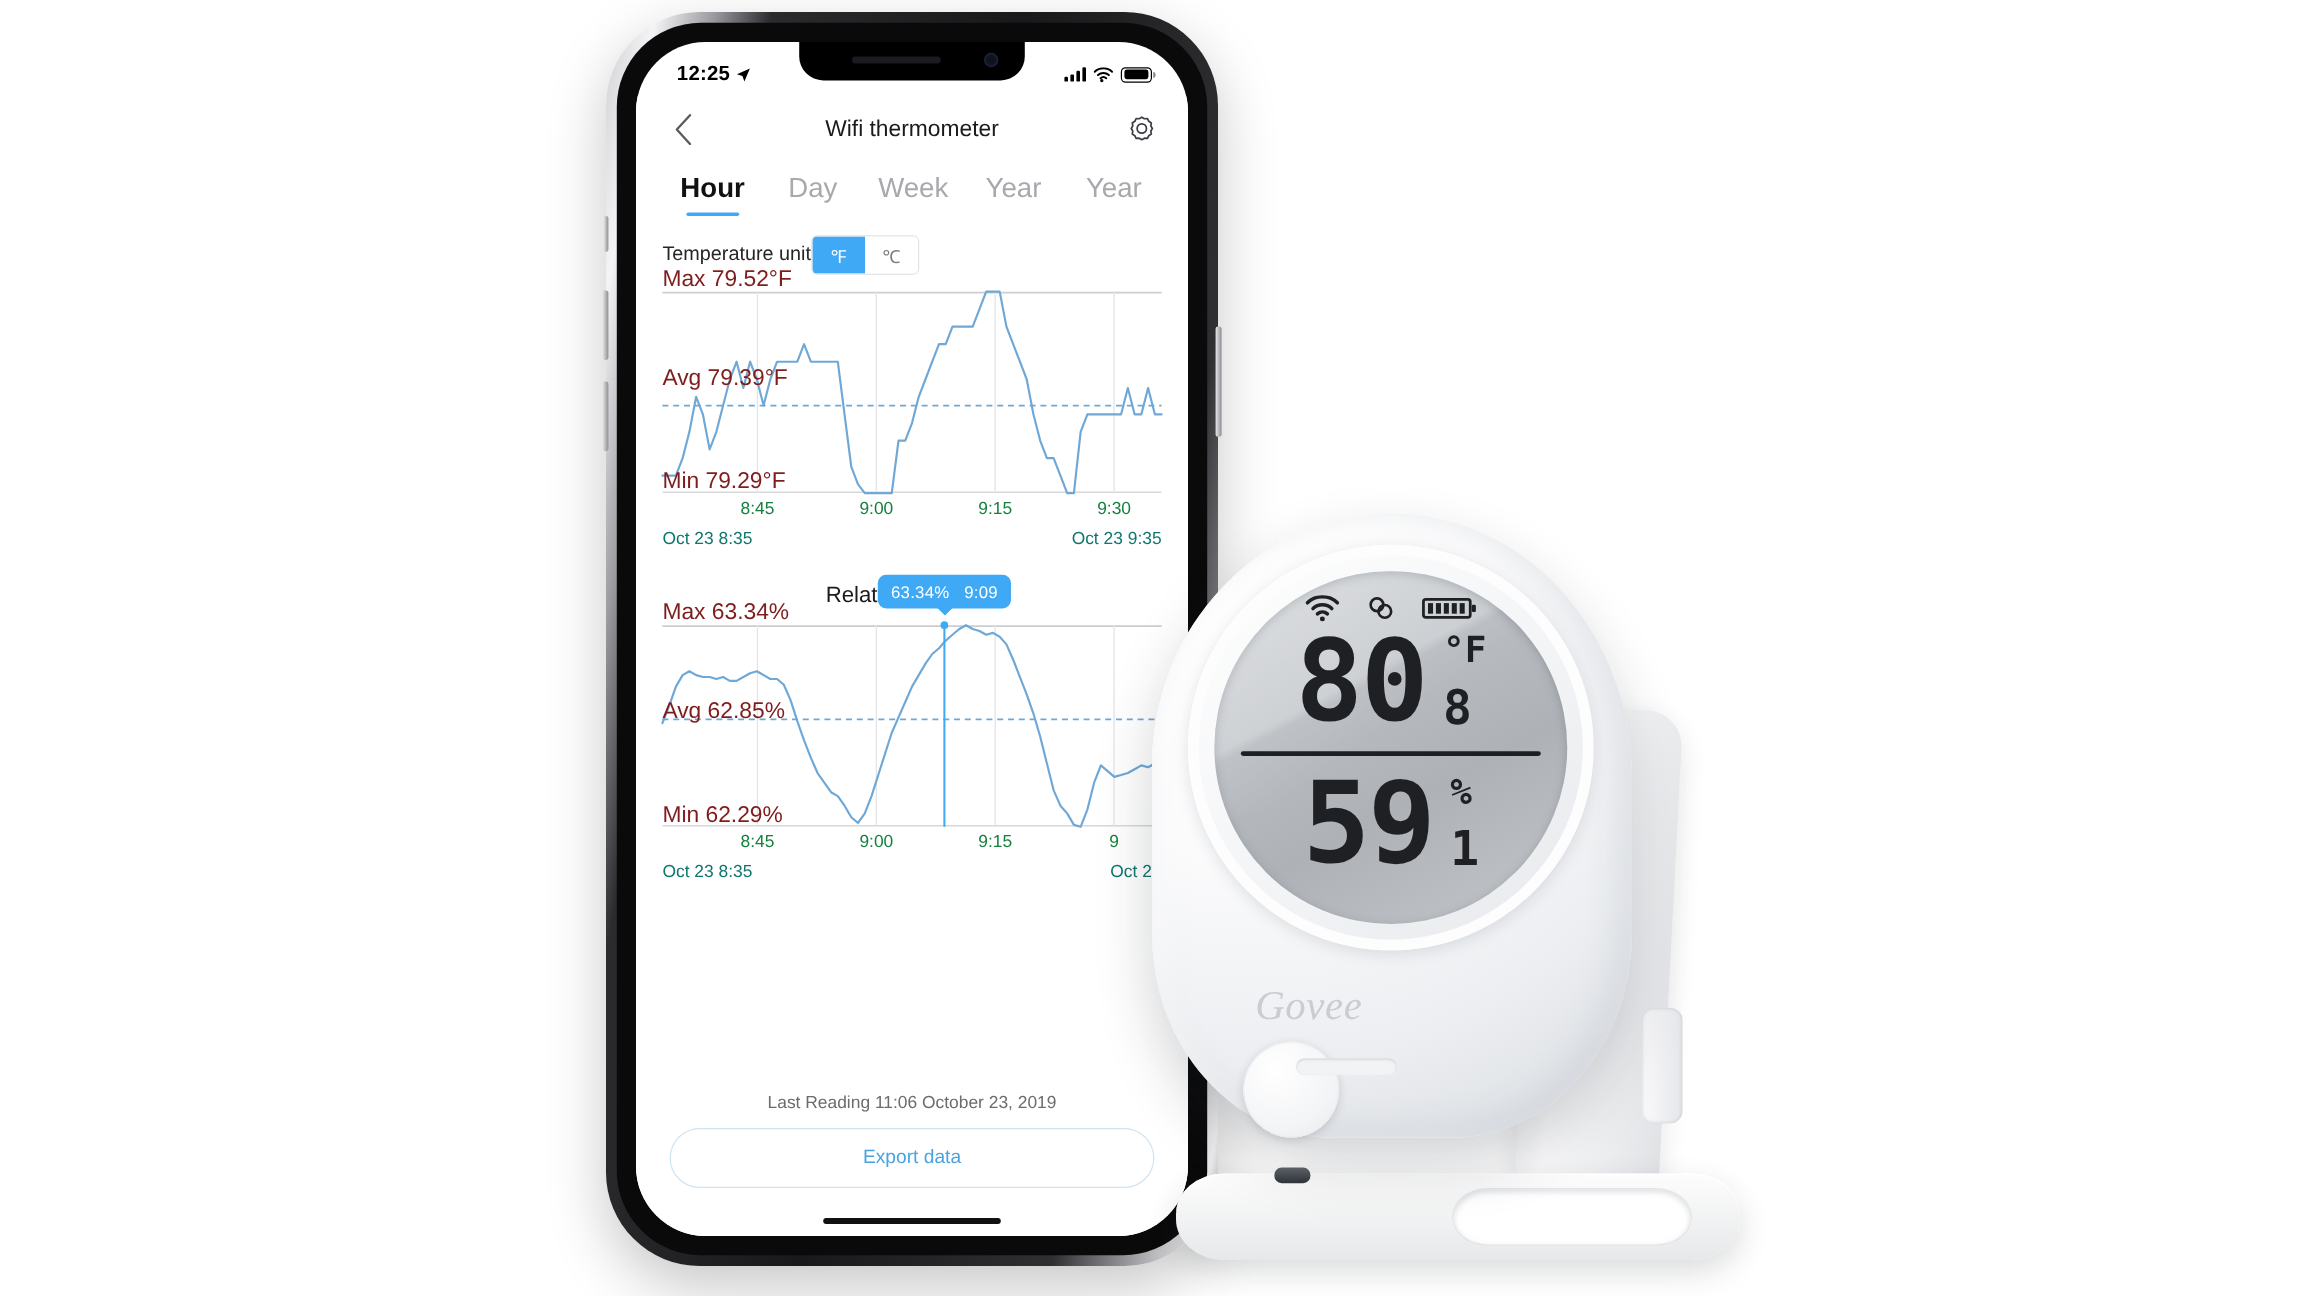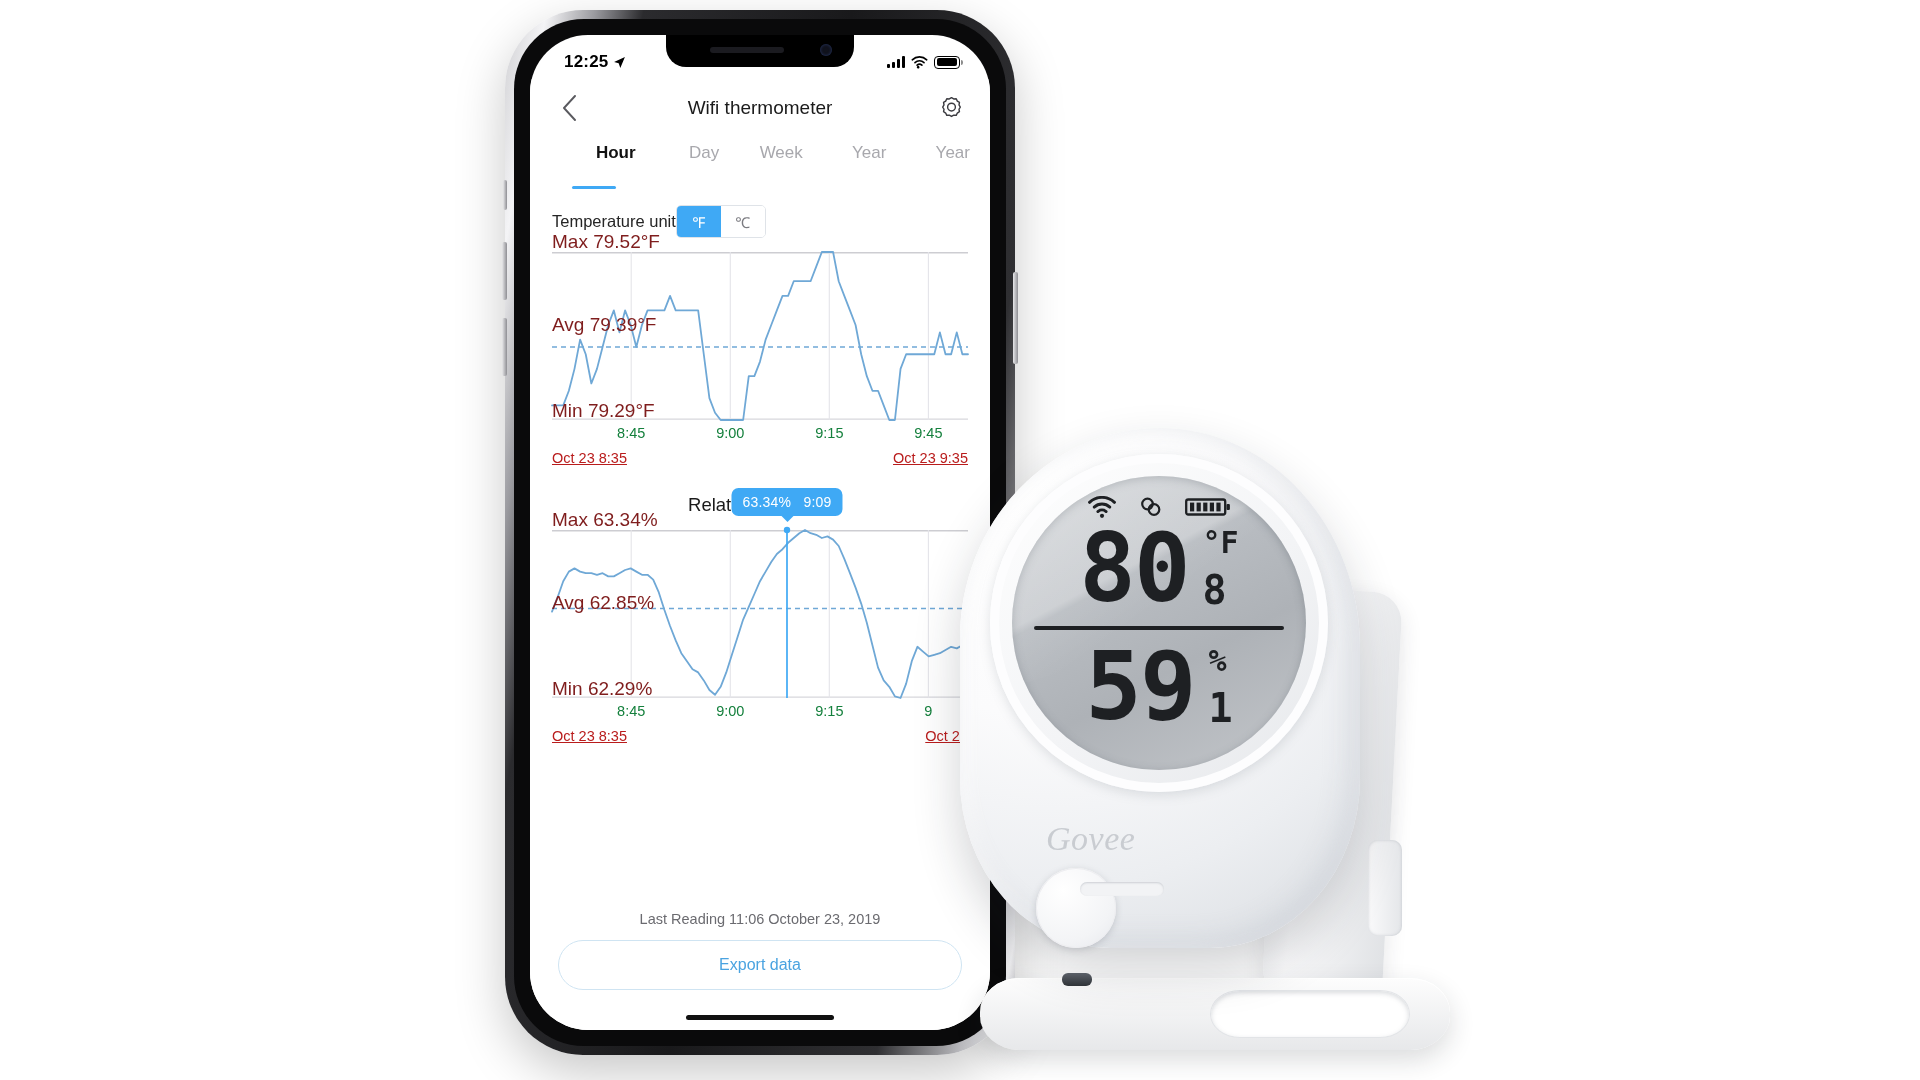--- a/index.html
+++ b/index.html
@@ -72,22 +72,22 @@
   .nav-back { width:34px; height:34px; display:flex; align-items:center; justify-content:center; cursor:pointer; }
   .nav-title {
     position:absolute; left:0; right:0; text-align:center;
     font-size:19px; color:#1b1b1b; pointer-events:none;
   }
   .nav-gear { margin-left:auto; width:34px; height:34px; display:flex; align-items:center; justify-content:center; cursor:pointer; }
 
   
   .tabs { display:flex; padding:6px 20px 0 22px; gap:0; }
   .tab {
-    flex:1; text-align:right; font-size:17px; color:#a8a8ad;
-    padding-bottom:26px; position:relative; cursor:pointer;
+    flex:1; text-align:center; font-size:23px; color:#a8a8ad;
+    padding-bottom:10px; position:relative; cursor:pointer;
   }
   .tab.active { color:#111; font-weight:700; }
   .tab.active .ind {
     position:absolute; left:50%; transform:translateX(-50%); bottom:0;
     width:44px; height:3.5px; border-radius:2px; background:#3fa9f5;
   }
 
   
   .unit-row {
     display:flex; align-items:center; 
@@ -109,23 +109,22 @@
     position:absolute; font-size:19px; color:#7f1d1d; white-space:nowrap; pointer-events:none;
   }
   .lbl-max { left:0; top:-21px; }
   .lbl-avg { left:0; top:50%; transform:translateY(-102%); }
   .lbl-min { left:0; bottom:-2px; }
   .xaxis {
     position:relative; height:22px; margin-top:5px;
   }
   .xaxis span { position:absolute; font-size:14.5px; color:#15803d; transform:translateX(-50%); }
   .daterow {
-    display:flex; justify-content:space-between; font-size:14.5px; color:#b91c1c;
+    display:flex; justify-content:space-between; font-size:14.5px; color:#0f766e;
     margin-top:3px;
-    text-decoration:underline;
   }
   .section-title { text-align:center; font-size:18.5px; color:#1b1b1b; margin:28px 0 6px; }
 
   .tooltip {
     position:absolute; transform:translateX(-50%);
     background:#3fa9f5; color:#fff; font-size:14px; border-radius:7px;
     padding:6px 11px; white-space:nowrap; letter-spacing:.2px;
   }
   .tooltip::after {
     content:""; position:absolute; left:50%; bottom:-6px; transform:translateX(-50%);
@@ -337,21 +336,21 @@
                   <line x1="277.3" y1="0" x2="277.3" y2="168" stroke="#e4e4e9" stroke-width="1.1"></line>
                   <line x1="376.4" y1="0" x2="376.4" y2="168" stroke="#e4e4e9" stroke-width="1.1"></line>
                   <line x1="0" y1="95.0" x2="416" y2="95.0" stroke="#6fa8d6" stroke-width="1.5" stroke-dasharray="5 4"></line>
                   <polyline points="0.00,153.39 5.62,153.39 11.24,153.39 16.86,138.78 22.49,116.87 28.11,87.65 33.73,102.26 39.35,131.48 44.97,116.87 50.59,94.96 56.22,73.04 61.84,58.43 67.46,80.35 73.08,58.43 78.70,73.04 84.32,94.96 89.95,73.04 95.57,58.43 101.19,58.43 106.81,58.43 112.43,58.43 118.05,43.83 123.68,58.43 129.30,58.43 134.92,58.43 140.54,58.43 146.16,58.43 151.78,102.26 157.41,146.09 163.03,160.70 168.65,168.00 174.27,168.00 179.89,168.00 185.51,168.00 191.14,168.00 196.76,124.17 202.38,124.17 208.00,109.57 213.62,87.65 219.24,73.04 224.86,58.43 230.49,43.83 236.11,43.83 241.73,29.22 247.35,29.22 252.97,29.22 258.59,29.22 264.22,14.61 269.84,0.00 275.46,0.00 281.08,0.00 286.70,29.22 292.32,43.83 297.95,58.43 303.57,73.04 309.19,102.26 314.81,124.17 320.43,138.78 326.05,138.78 331.68,153.39 337.30,168.00 342.92,168.00 348.54,116.87 354.16,102.26 359.78,102.26 365.41,102.26 371.03,102.26 376.65,102.26 382.27,102.26 387.89,80.35 393.51,102.26 399.14,102.26 404.76,80.35 410.38,102.26 416.00,102.26" fill="none" stroke="#6fa8d6" stroke-width="1.8" stroke-linejoin="round" stroke-linecap="round" vector-effect="non-scaling-stroke"></polyline>
                 </svg>
             </div>
             <div class="xaxis" id="xaxis-temp">
                 <span style="left: 19.05%;">8:45</span>
                 <span style="left: 42.86%;">9:00</span>
                 <span style="left: 66.67%;">9:15</span>
-                <span style="left: 90.48%;">9:45</span>
+                <span style="left: 90.48%;">9:30</span>
               </div>
             <div class="daterow">
               <span>Oct 23  8:35</span>
               <span>Oct 23  9:35</span>
             </div>
           </div>
 
           <div class="section-title">Relative Humidity</div>
           <div class="chart-block">
             <div class="chart-wrap">

